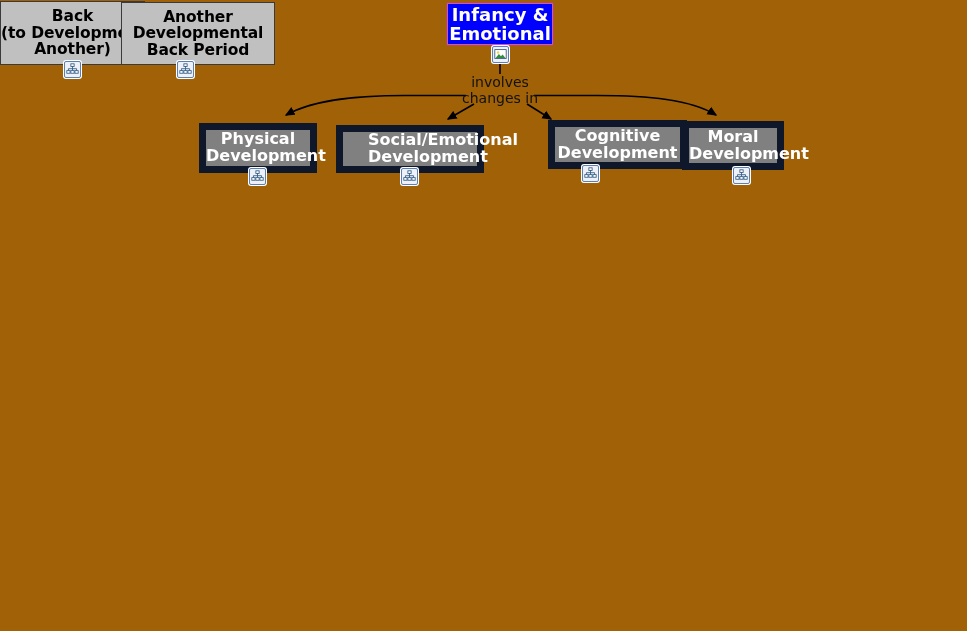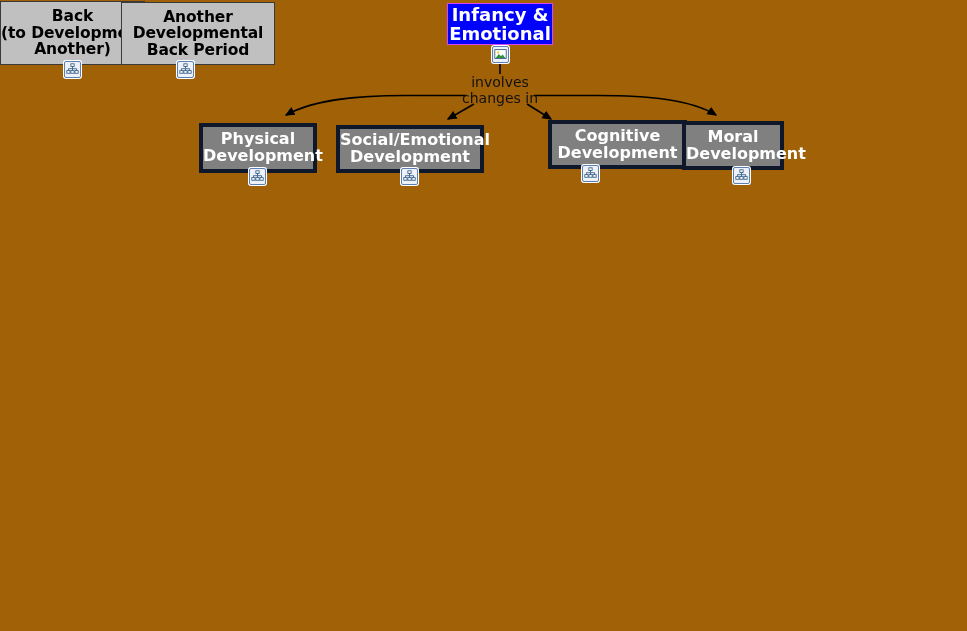--- a/index.html
+++ b/index.html
@@ -54,21 +54,21 @@
     font-size: 18px;
     border: 1px solid #d946ef;
   }
 
   
   .node.concept {
     background: #808080;
     color: #ffffff;
     font-weight: bold;
     font-size: 16px;
-    border: 4px solid #0f172a;
+    border: 7px solid #0f172a;
   }
 
   
   .badge {
     position: absolute;
     width: 17px;
     height: 17px;
     box-sizing: border-box;
     border: 1px solid #5a7fb0;
     border-radius: 2px;
@@ -190,21 +190,21 @@
   <div class="badge" style="left:249px; top:168px;">
     <svg width="13" height="13" viewBox="0 0 16 16" aria-hidden="true">
       <rect x="6" y="1" width="4" height="3.2" fill="#ffffff" stroke="#26527f" stroke-width="1"></rect>
       <path d="M8 4.2 V7 M3 7 H13 M3 7 V9.4 M8 7 V9.4 M13 7 V9.4" stroke="#26527f" stroke-width="1" fill="none"></path>
       <rect x="1" y="9.4" width="4" height="3.2" fill="#ffffff" stroke="#26527f" stroke-width="1"></rect>
       <rect x="6" y="9.4" width="4" height="3.2" fill="#ffffff" stroke="#26527f" stroke-width="1"></rect>
       <rect x="11" y="9.4" width="4" height="3.2" fill="#ffffff" stroke="#26527f" stroke-width="1"></rect>
     </svg>
   </div>
 
-  <div class="node concept" style="left:336px; top:125px; width:148px; height:48px;">
+  <div class="node concept" style="left:336px; top:125px; width:148px; height:48px;padding-left:25px;">
     <span class="label">
       <span>Social/Emotional</span><br>
       <span>Development</span>
     </span>
   </div>
   <div class="badge" style="left:401px; top:168px;">
     <svg width="13" height="13" viewBox="0 0 16 16" aria-hidden="true">
       <rect x="6" y="1" width="4" height="3.2" fill="#ffffff" stroke="#26527f" stroke-width="1"></rect>
       <path d="M8 4.2 V7 M3 7 H13 M3 7 V9.4 M8 7 V9.4 M13 7 V9.4" stroke="#26527f" stroke-width="1" fill="none"></path>
       <rect x="1" y="9.4" width="4" height="3.2" fill="#ffffff" stroke="#26527f" stroke-width="1"></rect>

